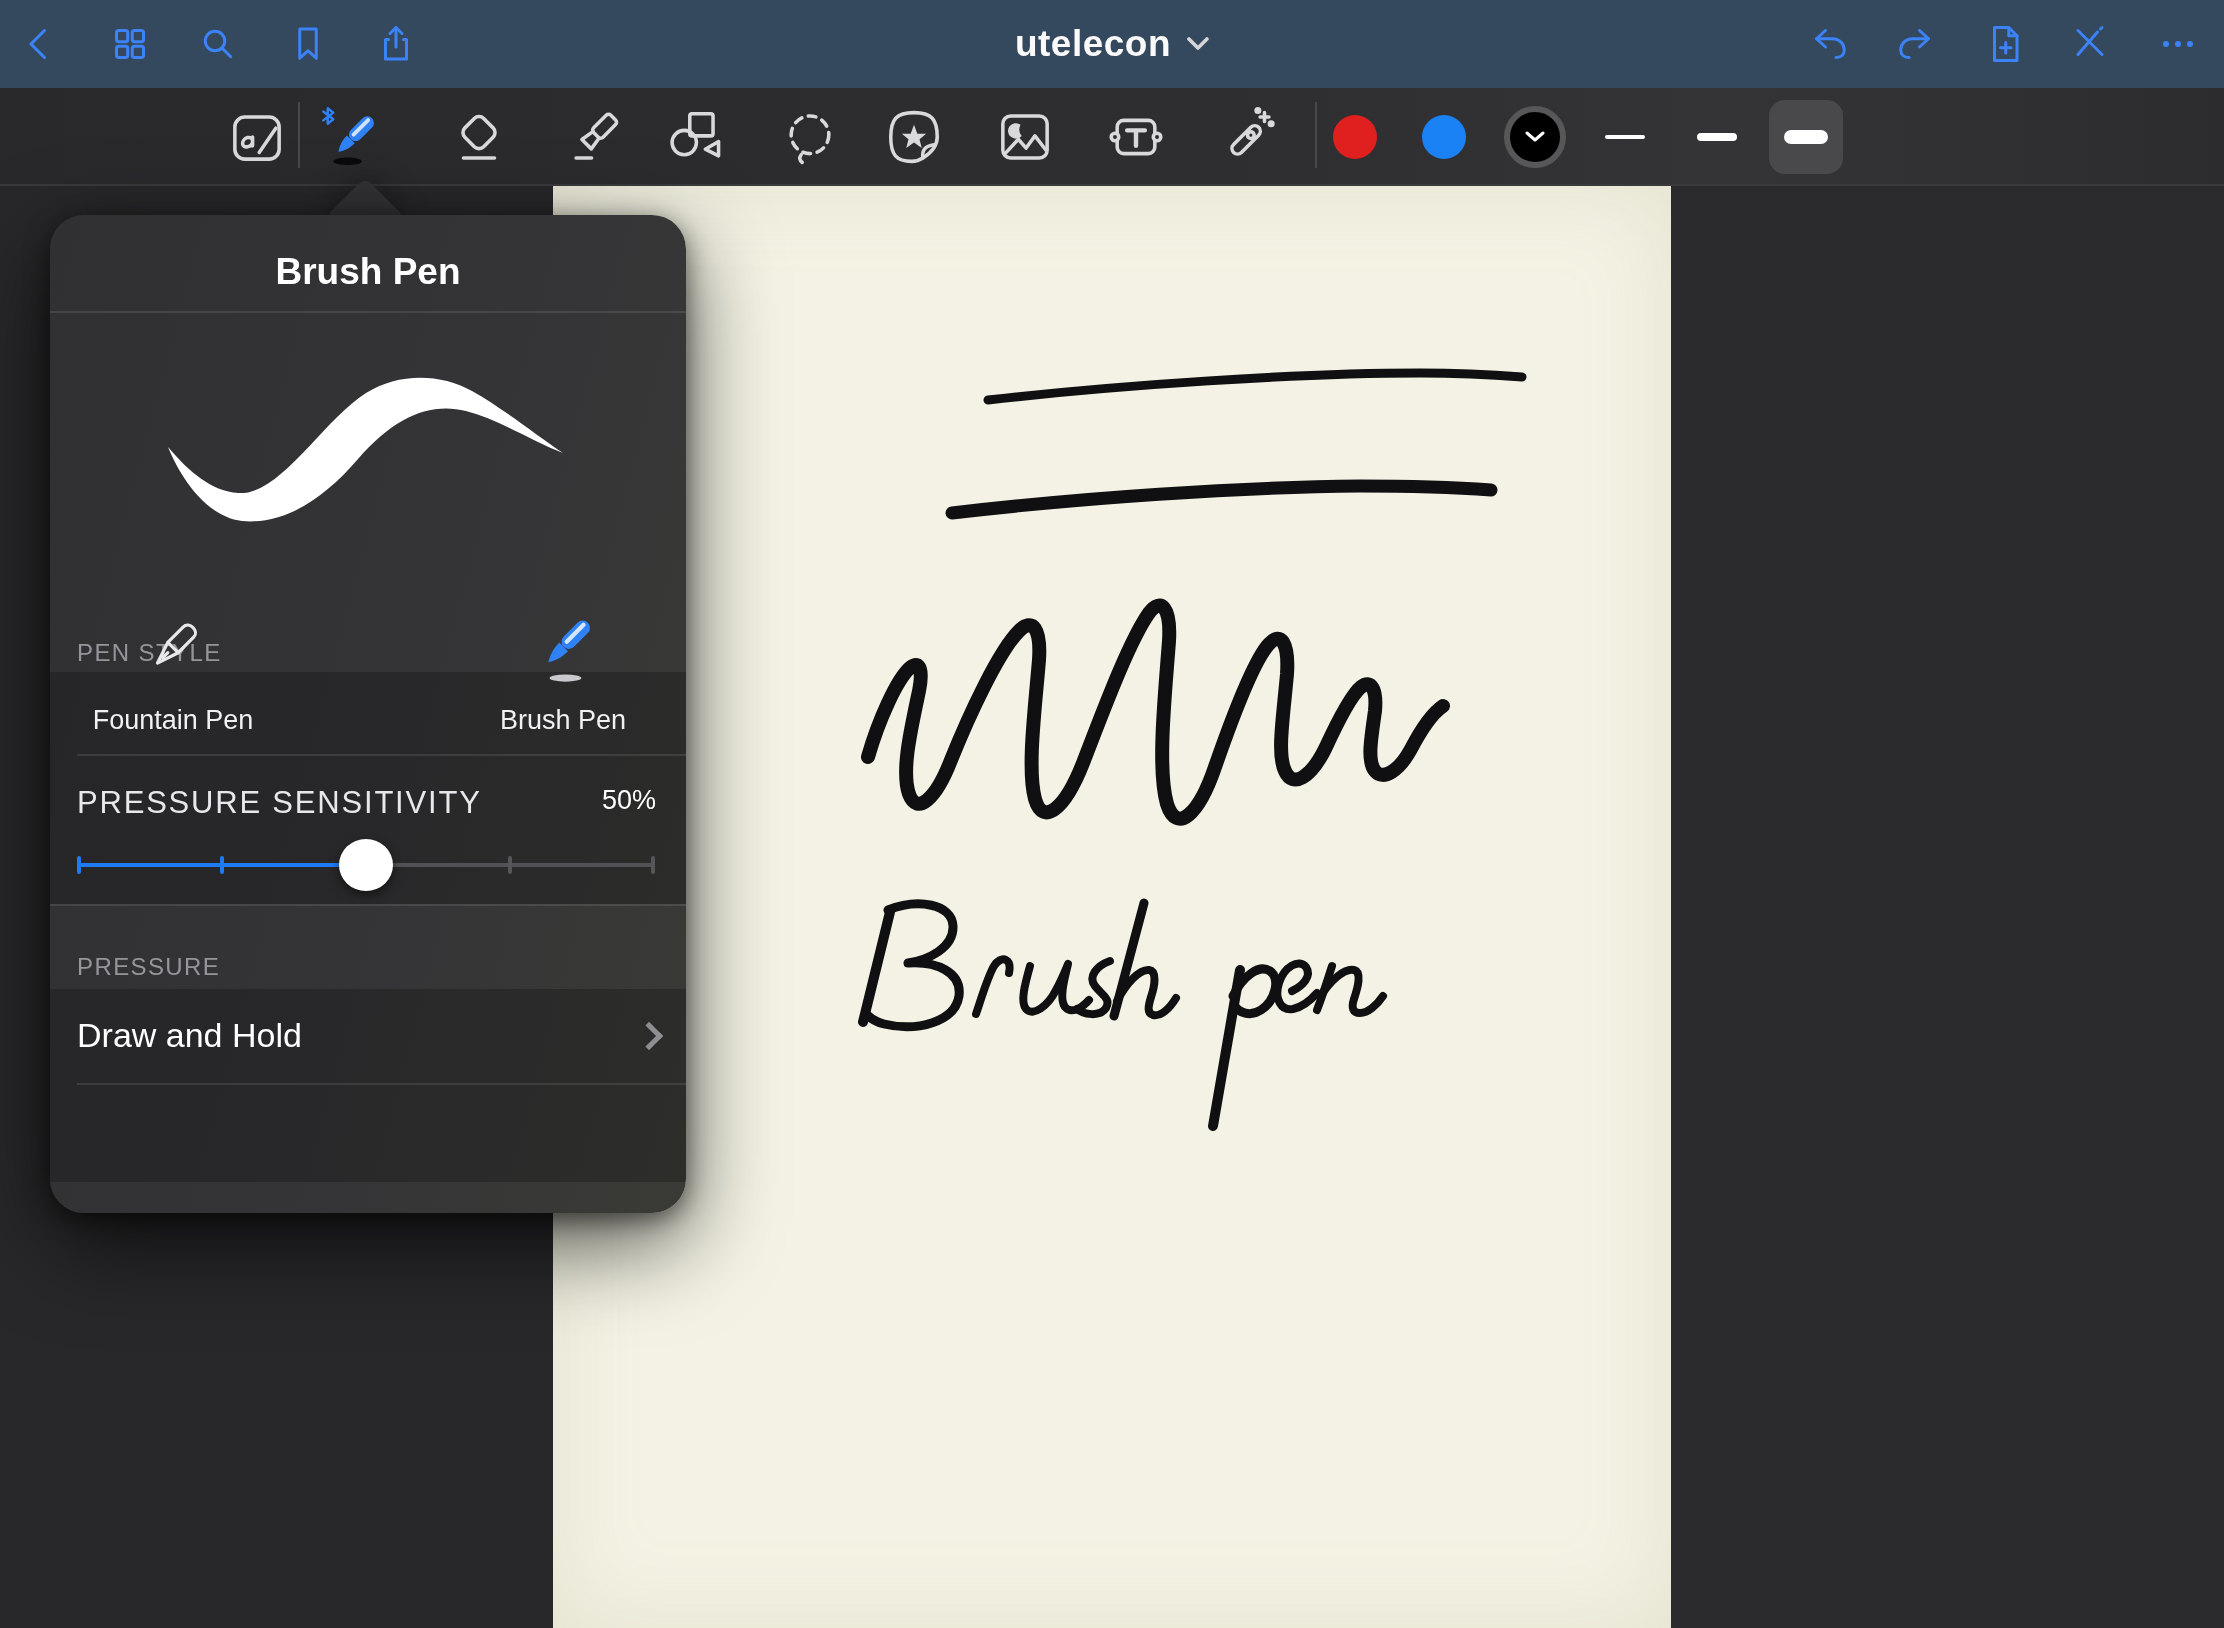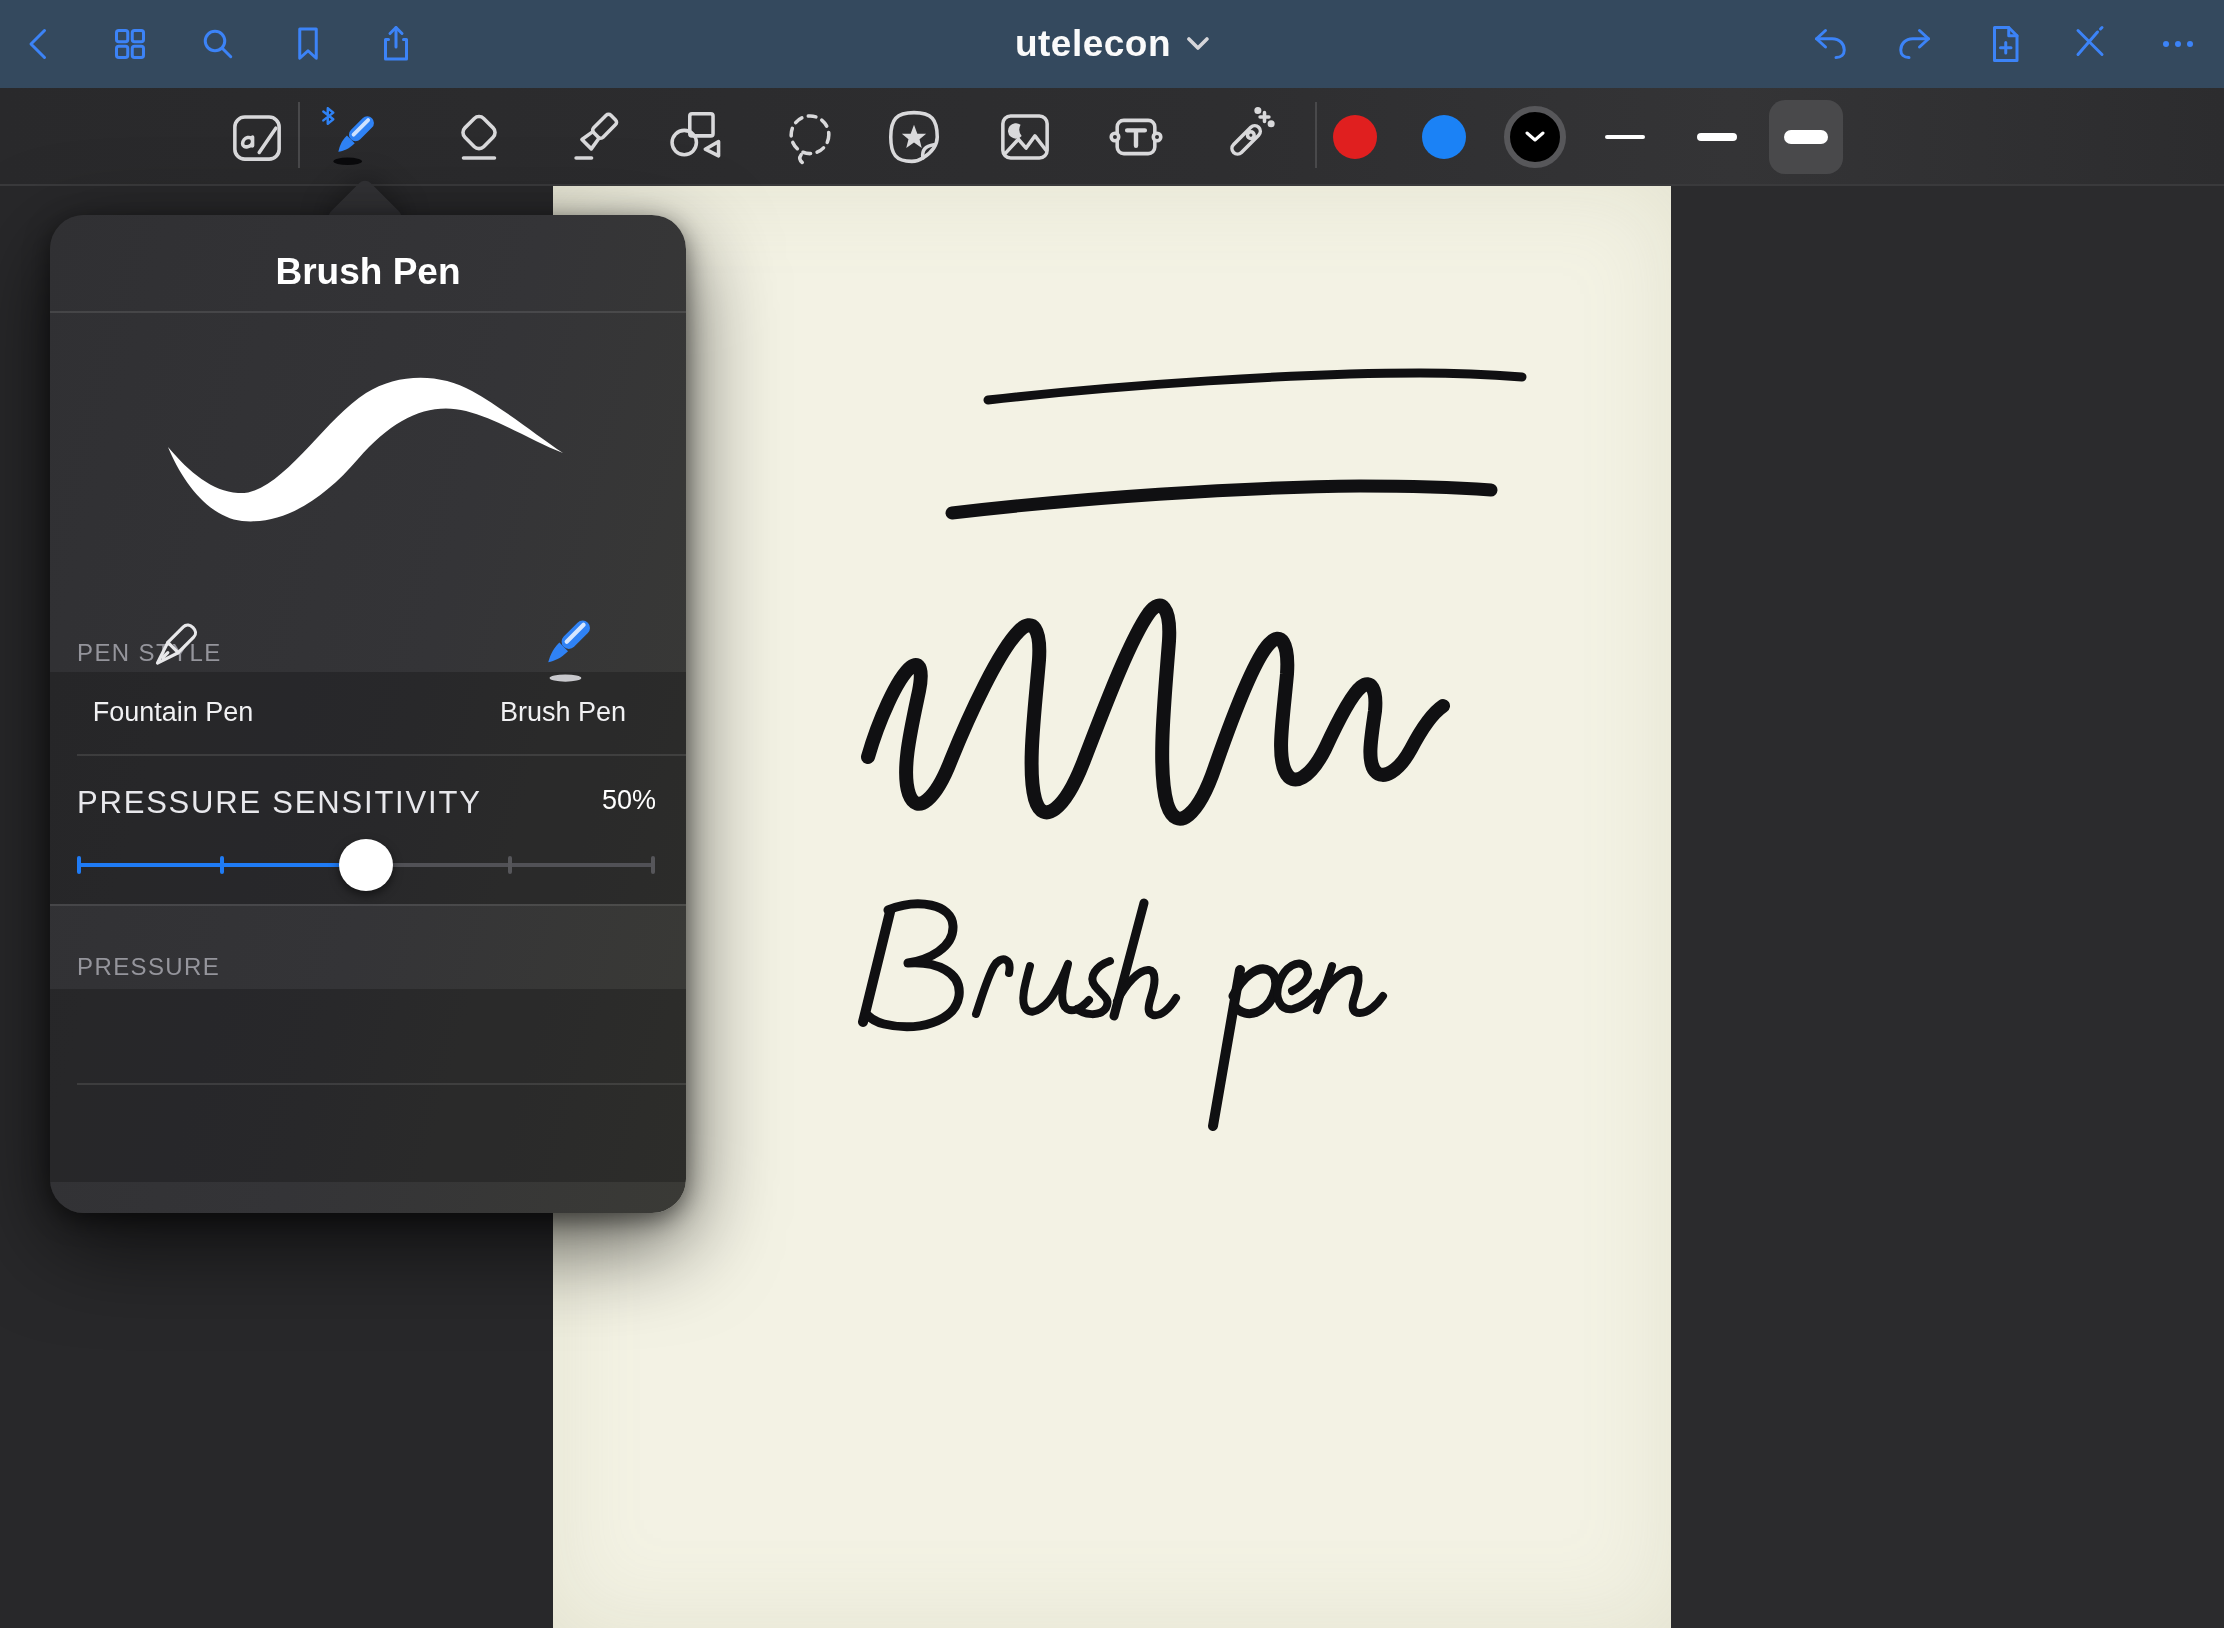--- a/index.html
+++ b/index.html
@@ -32,21 +32,21 @@
   #popover { left:50px; top:215px; width:636px; height:998px; border-radius:34px; background:linear-gradient(105deg,#303033 0%,#343437 55%,#3a3a36 100%); box-shadow:0 30px 90px rgba(0,0,0,.65), 0 6px 24px rgba(0,0,0,.5); overflow:hidden; }
   #popover-arrow { left:337px; top:189px; width:56px; height:56px; background:#323235; transform:rotate(45deg); border-radius:8px; box-shadow:0 0 30px rgba(0,0,0,.4); }
   .pop-sep { position:absolute; left:0; width:636px; height:2px; background:rgba(255,255,255,.10); }
   .pop-sep.inset { left:27px; width:609px; }
   .dark-block { position:absolute; left:0; width:636px; background:rgba(0,0,0,.22); }
   .sec-label { position:absolute; left:27px; color:#95959c; font-size:24px; letter-spacing:1.4px; }
   #pop-title { position:absolute; left:0; top:36px; width:636px; text-align:center; color:#ffffff; font-size:37px; font-weight:700; }
 
   .pen-col { position:absolute; top:396px; width:212px; height:143px; display:flex; flex-direction:column; align-items:center; cursor:pointer; }
   .pen-col svg { width:78px; height:78px; }
-  .pen-col .lbl { margin-top:8px; color:#f1f1f3; font-size:27px; }
+  .pen-col .lbl { margin-top:16px; color:#f1f1f3; font-size:27px; }
 
   #slider-track { position:absolute; left:29px; top:648px; width:574px; height:4px; border-radius:2px; background:#515156; }
   #slider-fill  { position:absolute; left:29px; top:648px; width:287px; height:4px; border-radius:2px; background:#1f7bf5; }
   .tick { position:absolute; top:641px; width:4px; height:18px; border-radius:2px; }
   .tick.blue { background:#1f7bf5; } .tick.gray { background:#56565a; }
   #slider-thumb { position:absolute; left:316px; top:650px; transform:translate(-50%,-50%); width:54px; height:52px; border-radius:50%; background:#ffffff; box-shadow:0 4px 10px rgba(0,0,0,.5); cursor:pointer; }
 
   .settings-row { position:absolute; left:0; width:636px; height:93px; display:flex; align-items:center; padding:0 27px; color:#ffffff; font-size:34px; cursor:pointer; }
   .chev { margin-left:auto; width:20px; height:20px; border-right:5px solid #8e8e93; border-top:5px solid #8e8e93; transform:rotate(45deg); }
 
@@ -304,14 +304,18 @@
   <div class="tick blue" style="left:27px"></div>
   <div class="tick blue" style="left:170px"></div>
   <div class="tick gray" style="left:458px"></div>
   <div class="tick gray" style="left:601px"></div>
   <div id="slider-thumb"></div>
 
   <div class="pop-sep" style="top:689px"></div>
   <div class="sec-label" style="top:738px">PRESSURE</div>
 
   <div class="dark-block" style="top:774px; height:193px;"></div>
+  <div class="settings-row" style="top:774px">
+    <span>Draw and Hold</span>
+    <span class="chev"></span>
+  </div>
   <div class="pop-sep inset" style="top:868px"></div>
 </div>
 
 </body></html>

